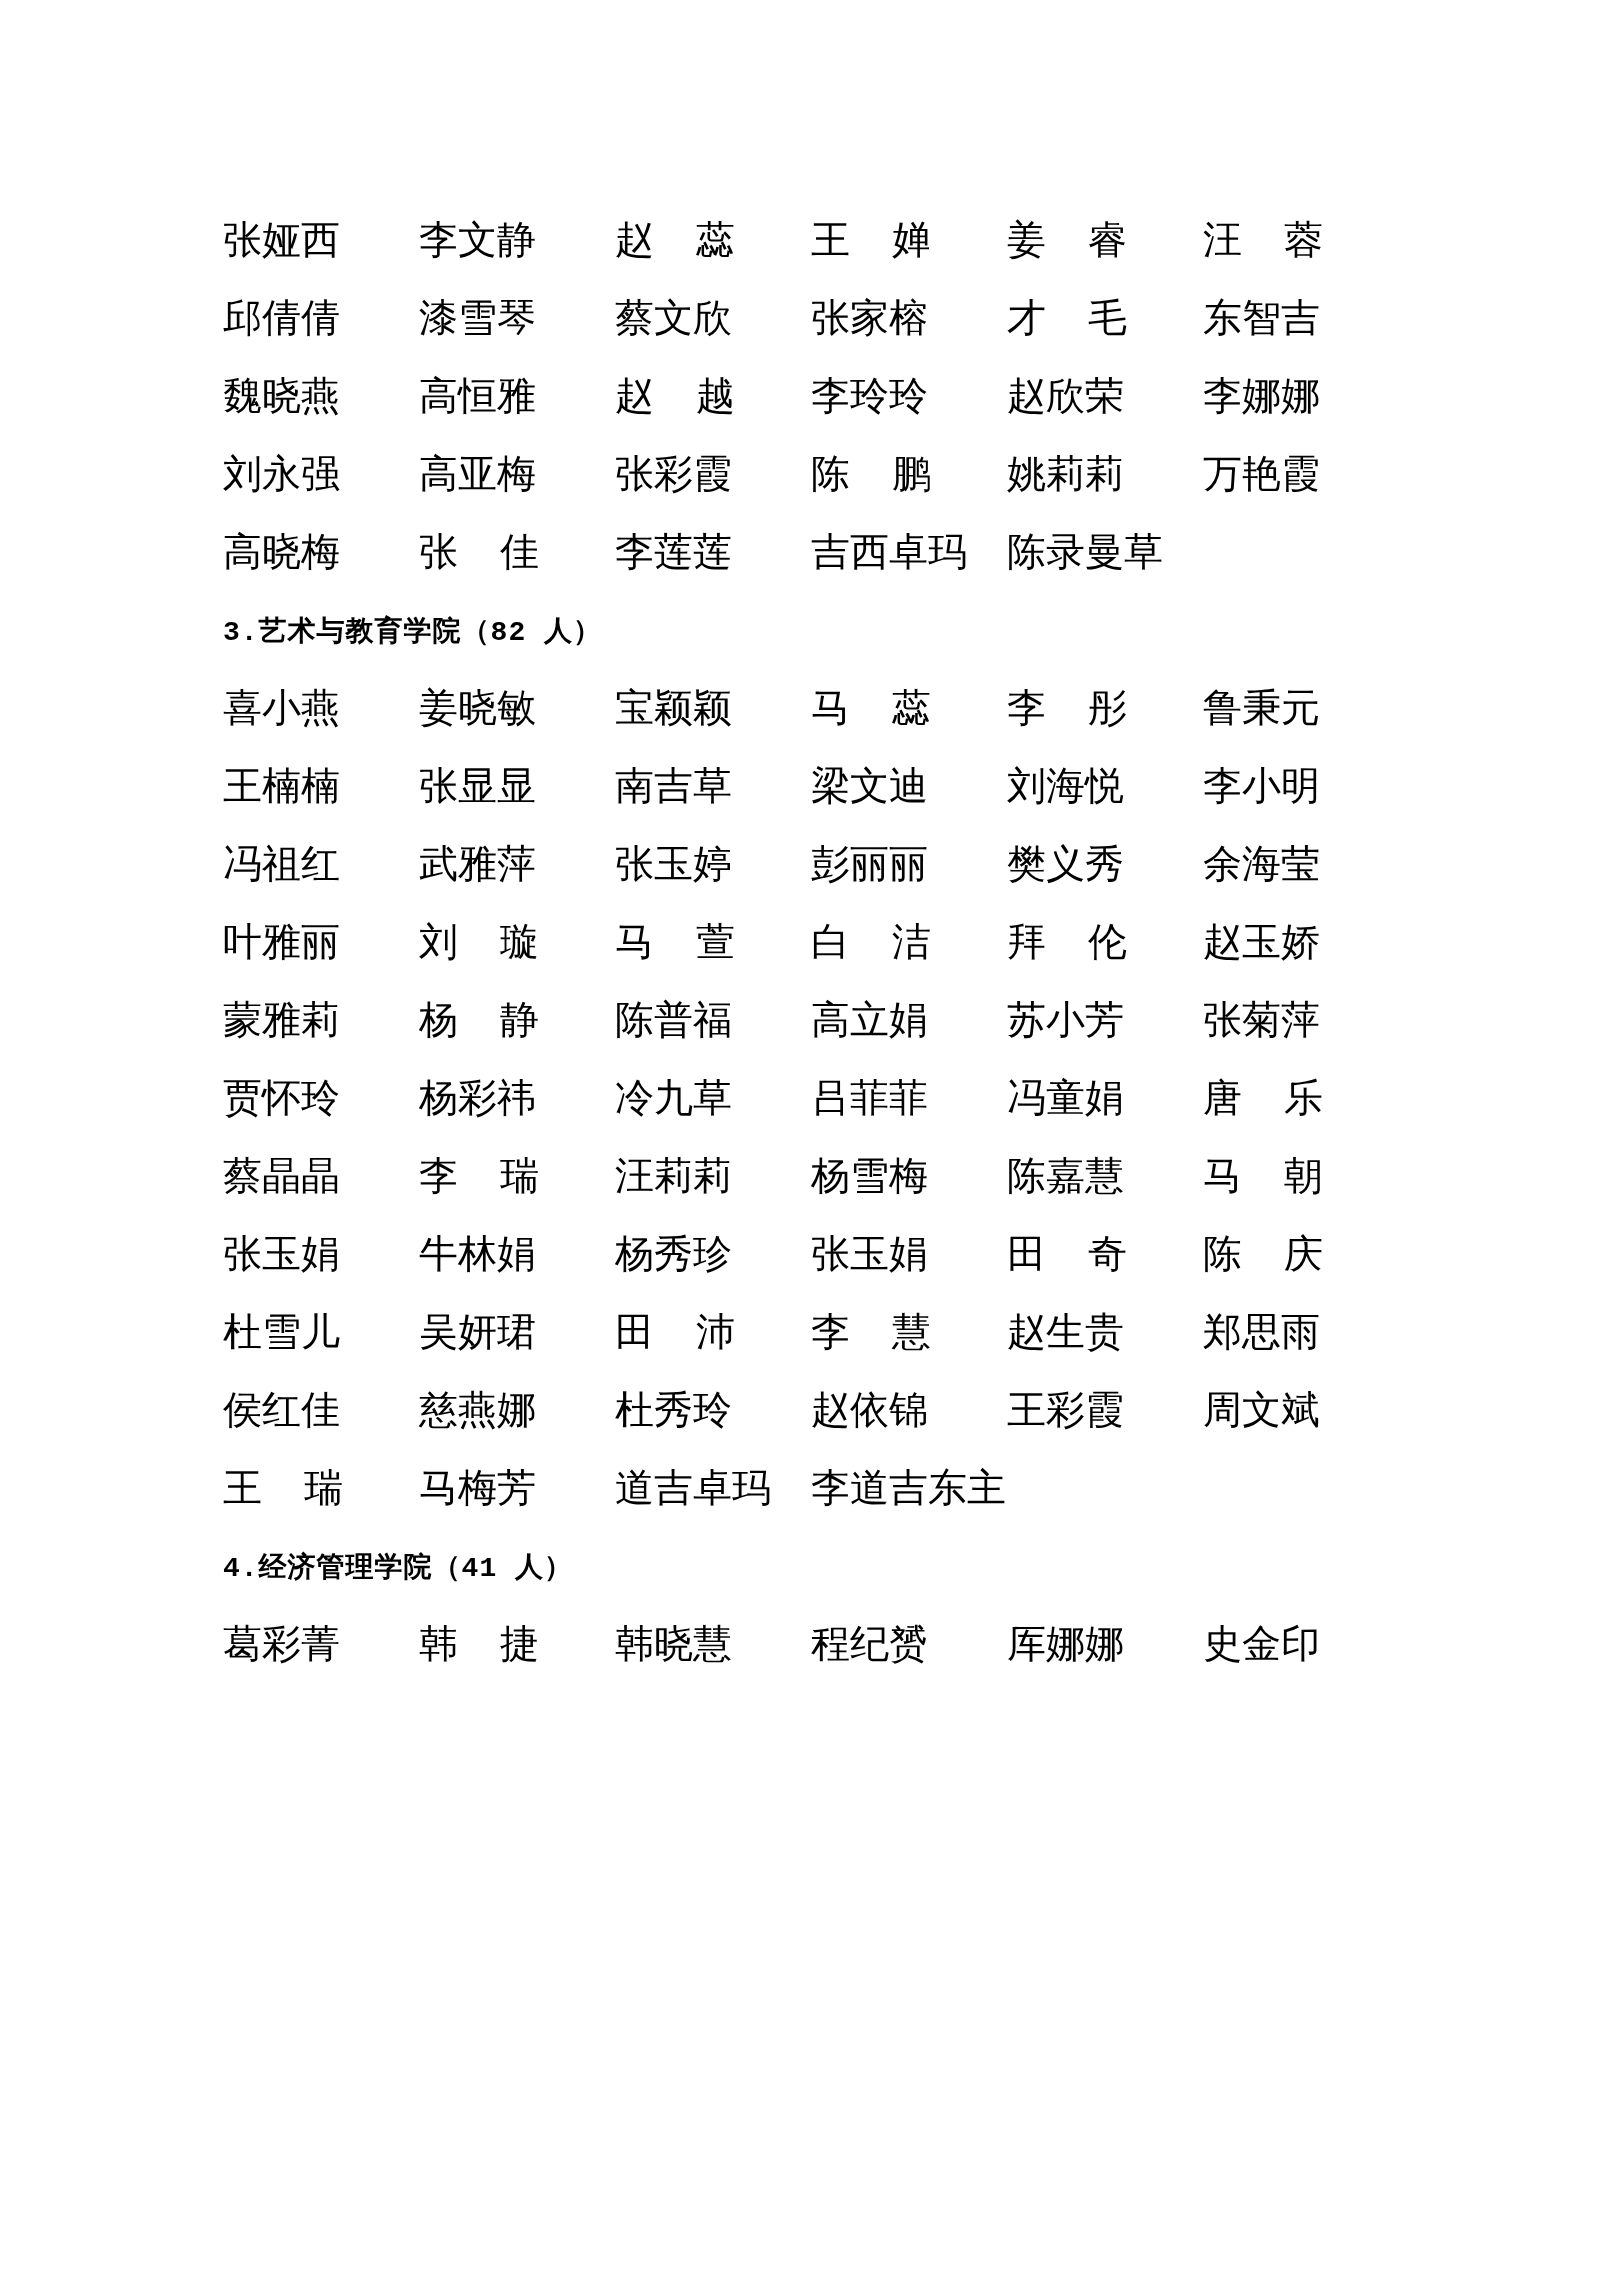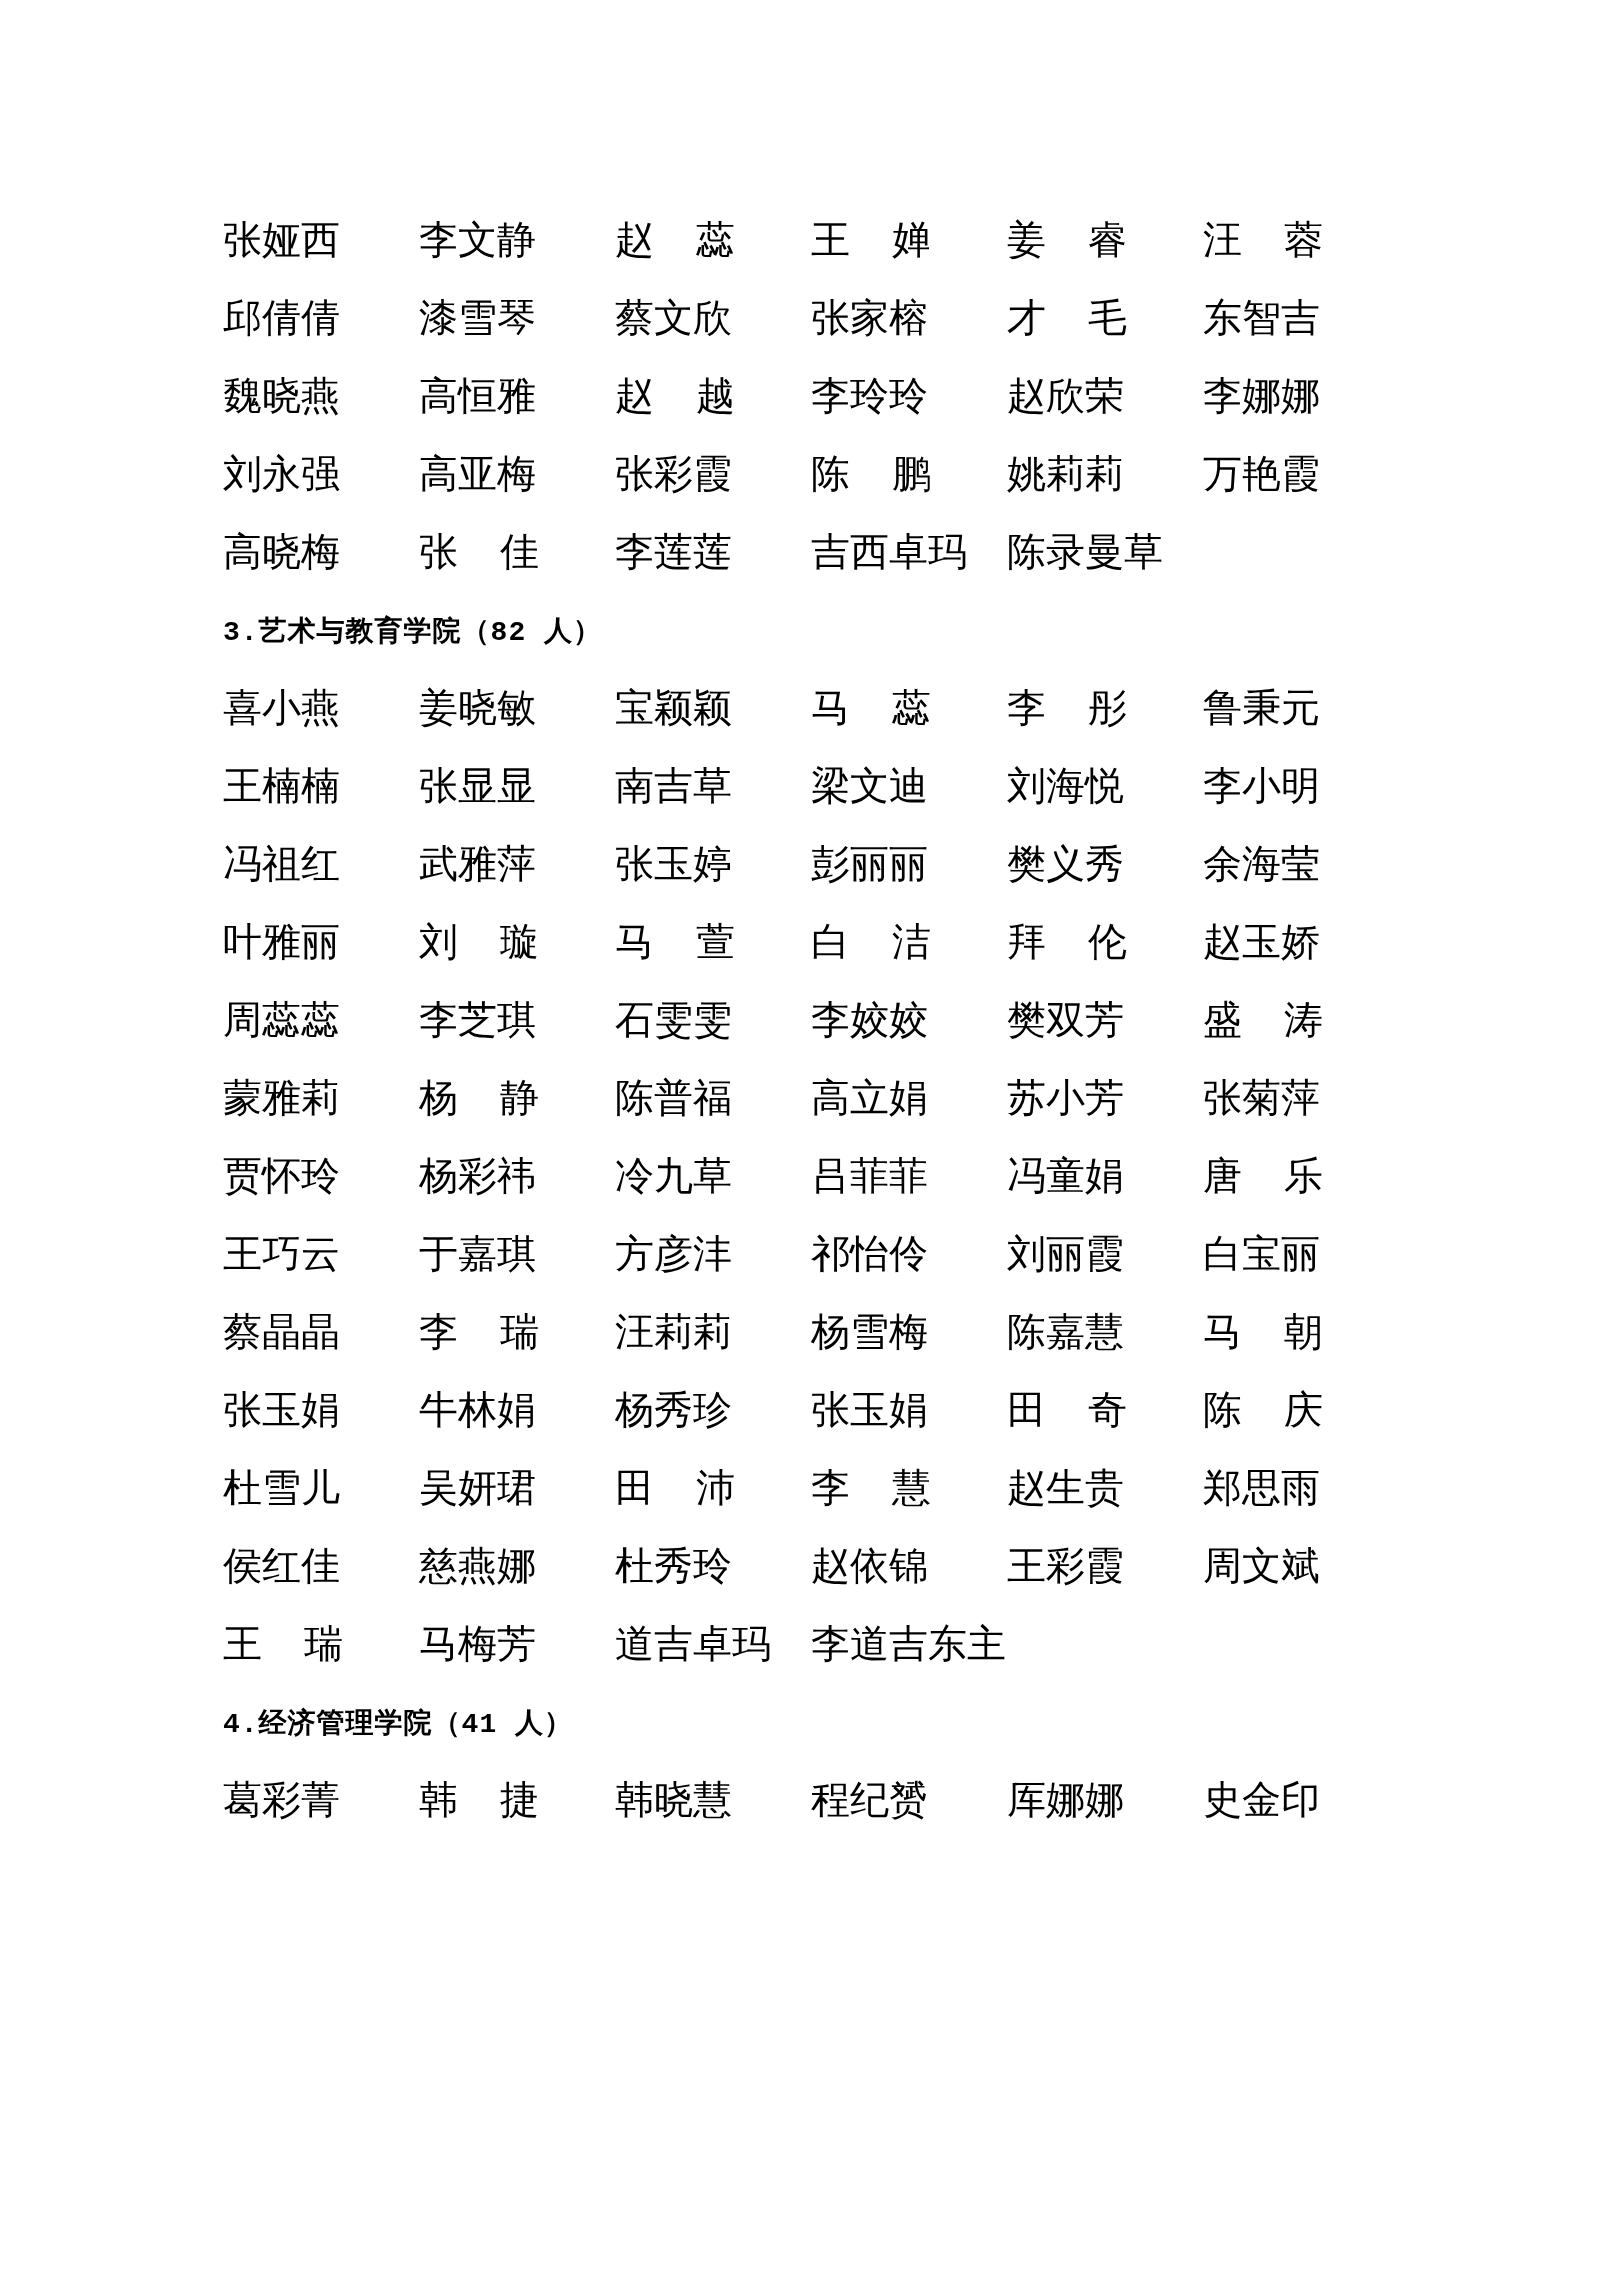--- a/index.html
+++ b/index.html
@@ -92,33 +92,28 @@
           </span></span><span class="cell"><span class="name n2">
             <span>马</span>
             <span>萱</span>
           </span></span><span class="cell"><span class="name n2">
             <span>白</span>
             <span>洁</span>
           </span></span><span class="cell"><span class="name n2">
             <span>拜</span>
             <span>伦</span>
           </span></span><span class="cell"><span class="name n3">赵玉娇</span></span></div>
-      <div class="line row"><span class="cell"><span class="name n3">周蕊蕊</span></span><span class="cell"><span class="name n3">李芝琪</span></span><span class="cell"><span class="name n3">石雯雯</span></span><span class="cell"><span class="name n3">李姣姣</span></span><span class="cell"><span class="name n3">樊双芳</span></span><span class="cell"><span class="name n2">
-            <span>盛</span>
-            <span>涛</span>
-          </span></span></div>
       <div class="line row"><span class="cell"><span class="name n3">蒙雅莉</span></span><span class="cell"><span class="name n2">
             <span>杨</span>
             <span>静</span>
           </span></span><span class="cell"><span class="name n3">陈普福</span></span><span class="cell"><span class="name n3">高立娟</span></span><span class="cell"><span class="name n3">苏小芳</span></span><span class="cell"><span class="name n3">张菊萍</span></span></div>
       <div class="line row"><span class="cell"><span class="name n3">贾怀玲</span></span><span class="cell"><span class="name n3">杨彩祎</span></span><span class="cell"><span class="name n3">冷九草</span></span><span class="cell"><span class="name n3">吕菲菲</span></span><span class="cell"><span class="name n3">冯童娟</span></span><span class="cell"><span class="name n2">
             <span>唐</span>
             <span>乐</span>
           </span></span></div>
-      <div class="line row"><span class="cell"><span class="name n3">王巧云</span></span><span class="cell"><span class="name n3">于嘉琪</span></span><span class="cell"><span class="name n3">方彦沣</span></span><span class="cell"><span class="name n3">祁怡伶</span></span><span class="cell"><span class="name n3">刘丽霞</span></span><span class="cell"><span class="name n3">白宝丽</span></span></div>
       <div class="line row"><span class="cell"><span class="name n3">蔡晶晶</span></span><span class="cell"><span class="name n2">
             <span>李</span>
             <span>瑞</span>
           </span></span><span class="cell"><span class="name n3">汪莉莉</span></span><span class="cell"><span class="name n3">杨雪梅</span></span><span class="cell"><span class="name n3">陈嘉慧</span></span><span class="cell"><span class="name n2">
             <span>马</span>
             <span>朝</span>
           </span></span></div>
       <div class="line row"><span class="cell"><span class="name n3">张玉娟</span></span><span class="cell"><span class="name n3">牛林娟</span></span><span class="cell"><span class="name n3">杨秀珍</span></span><span class="cell"><span class="name n3">张玉娟</span></span><span class="cell"><span class="name n2">
             <span>田</span>
             <span>奇</span>

